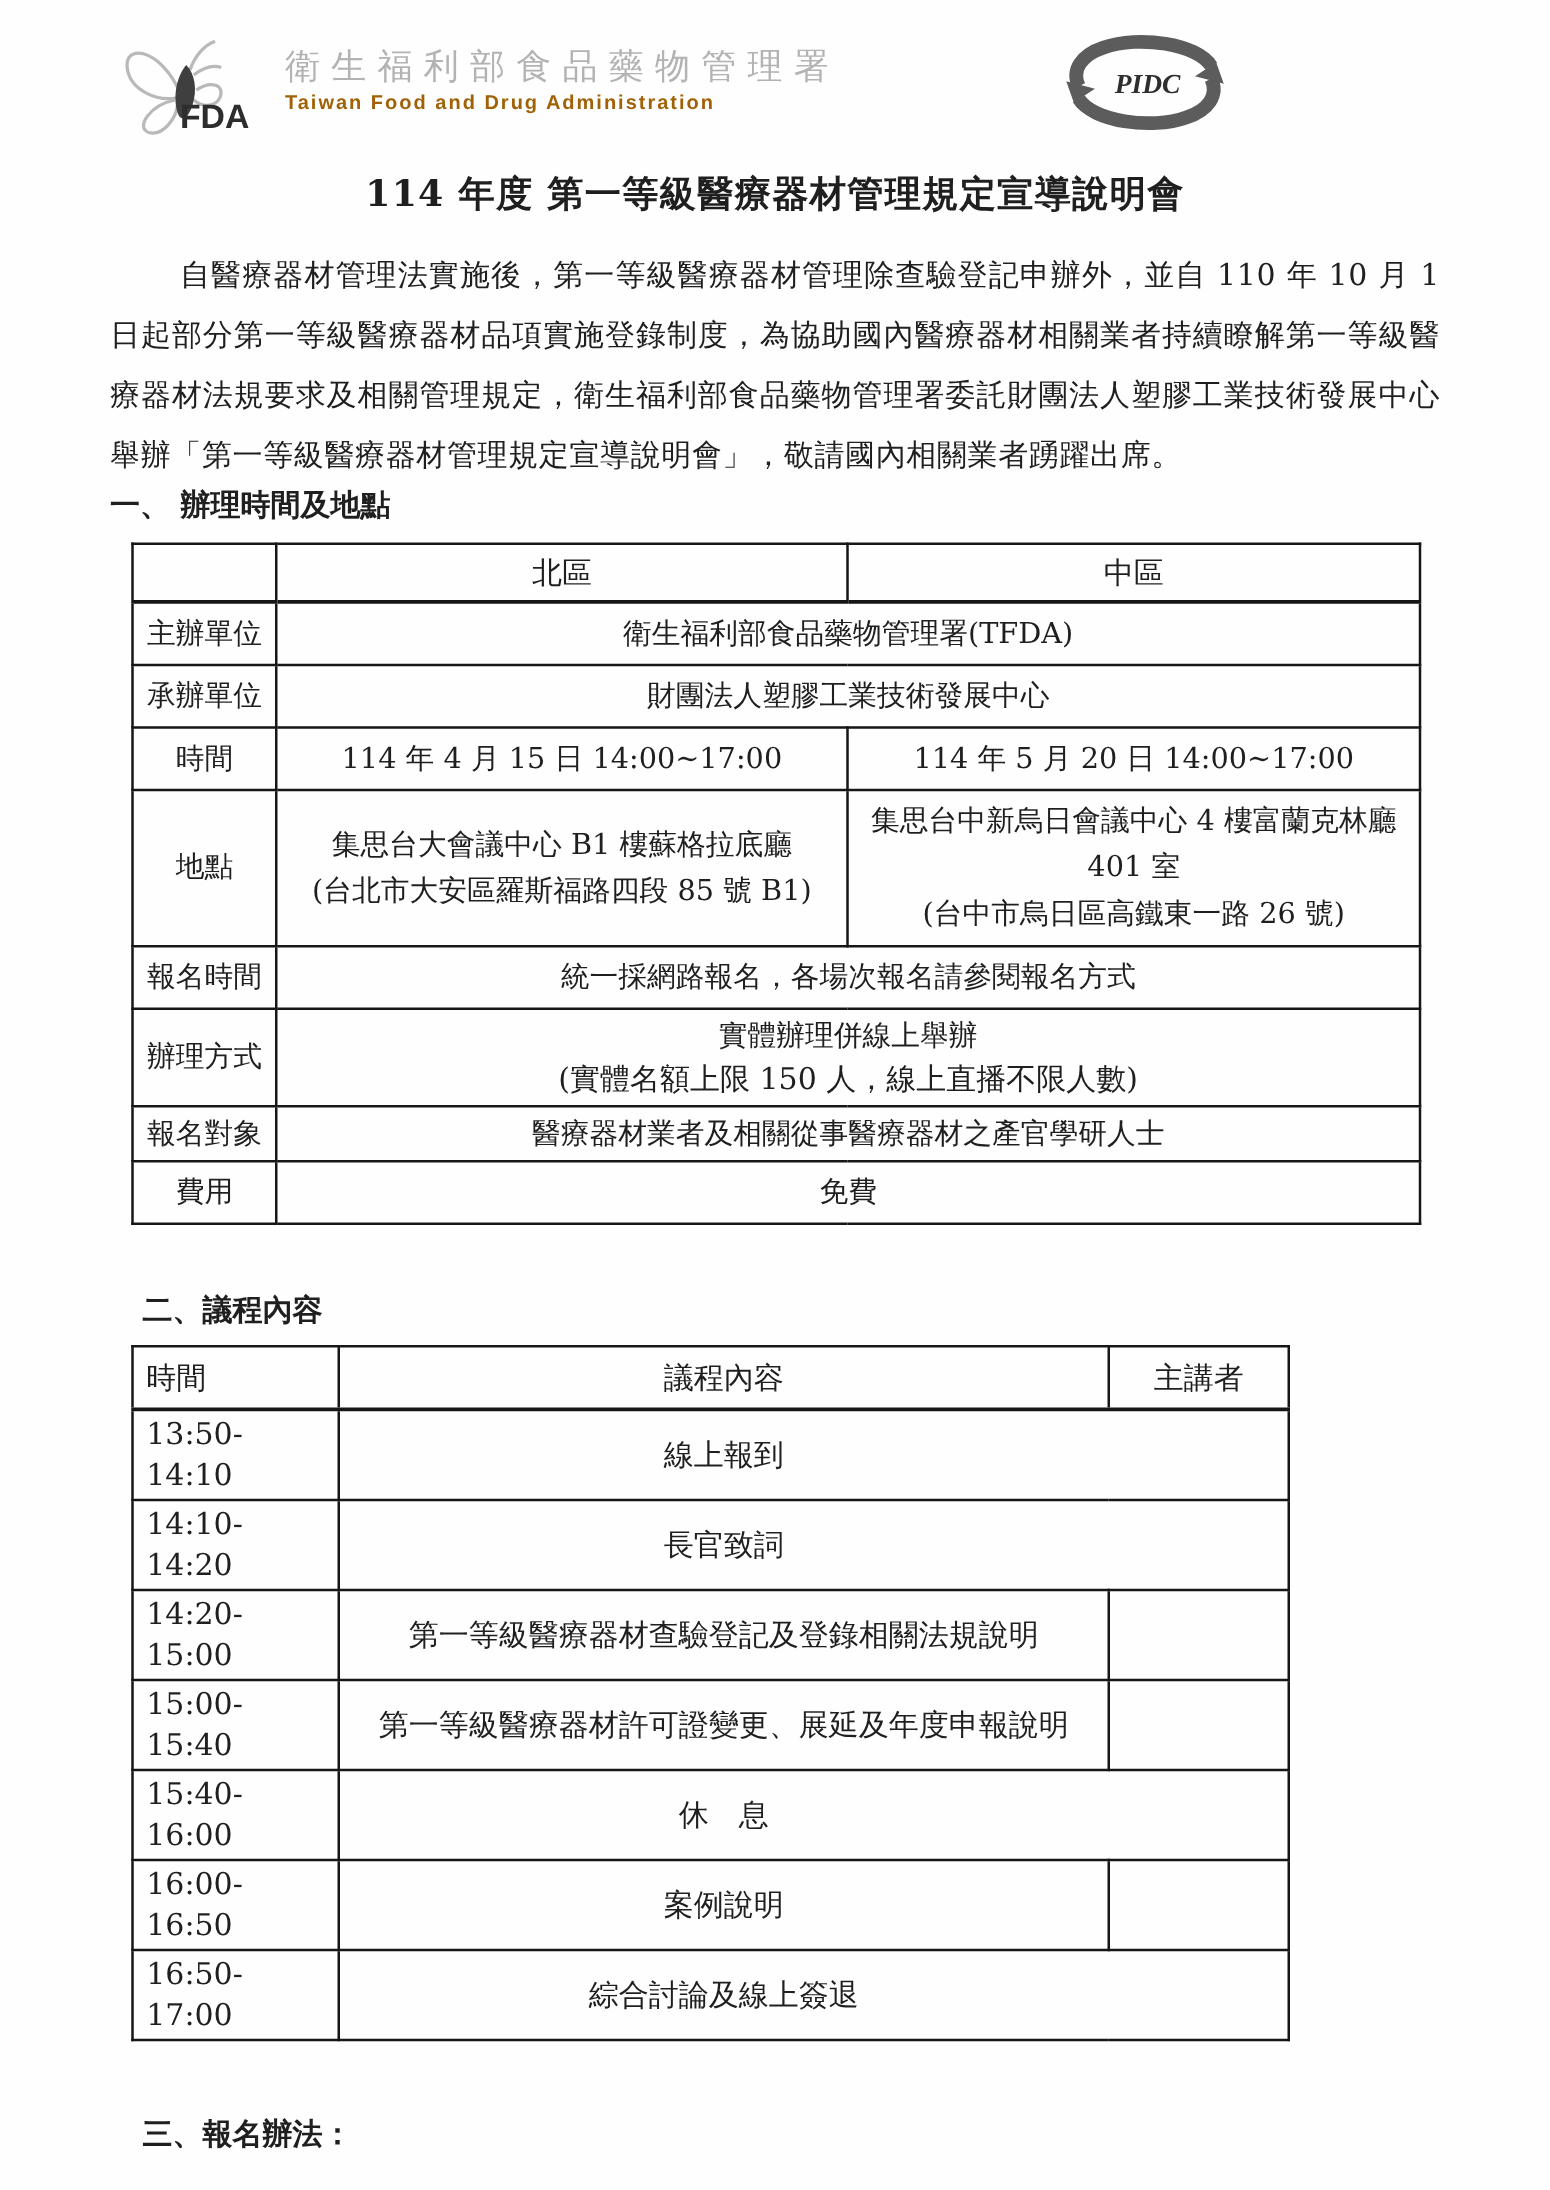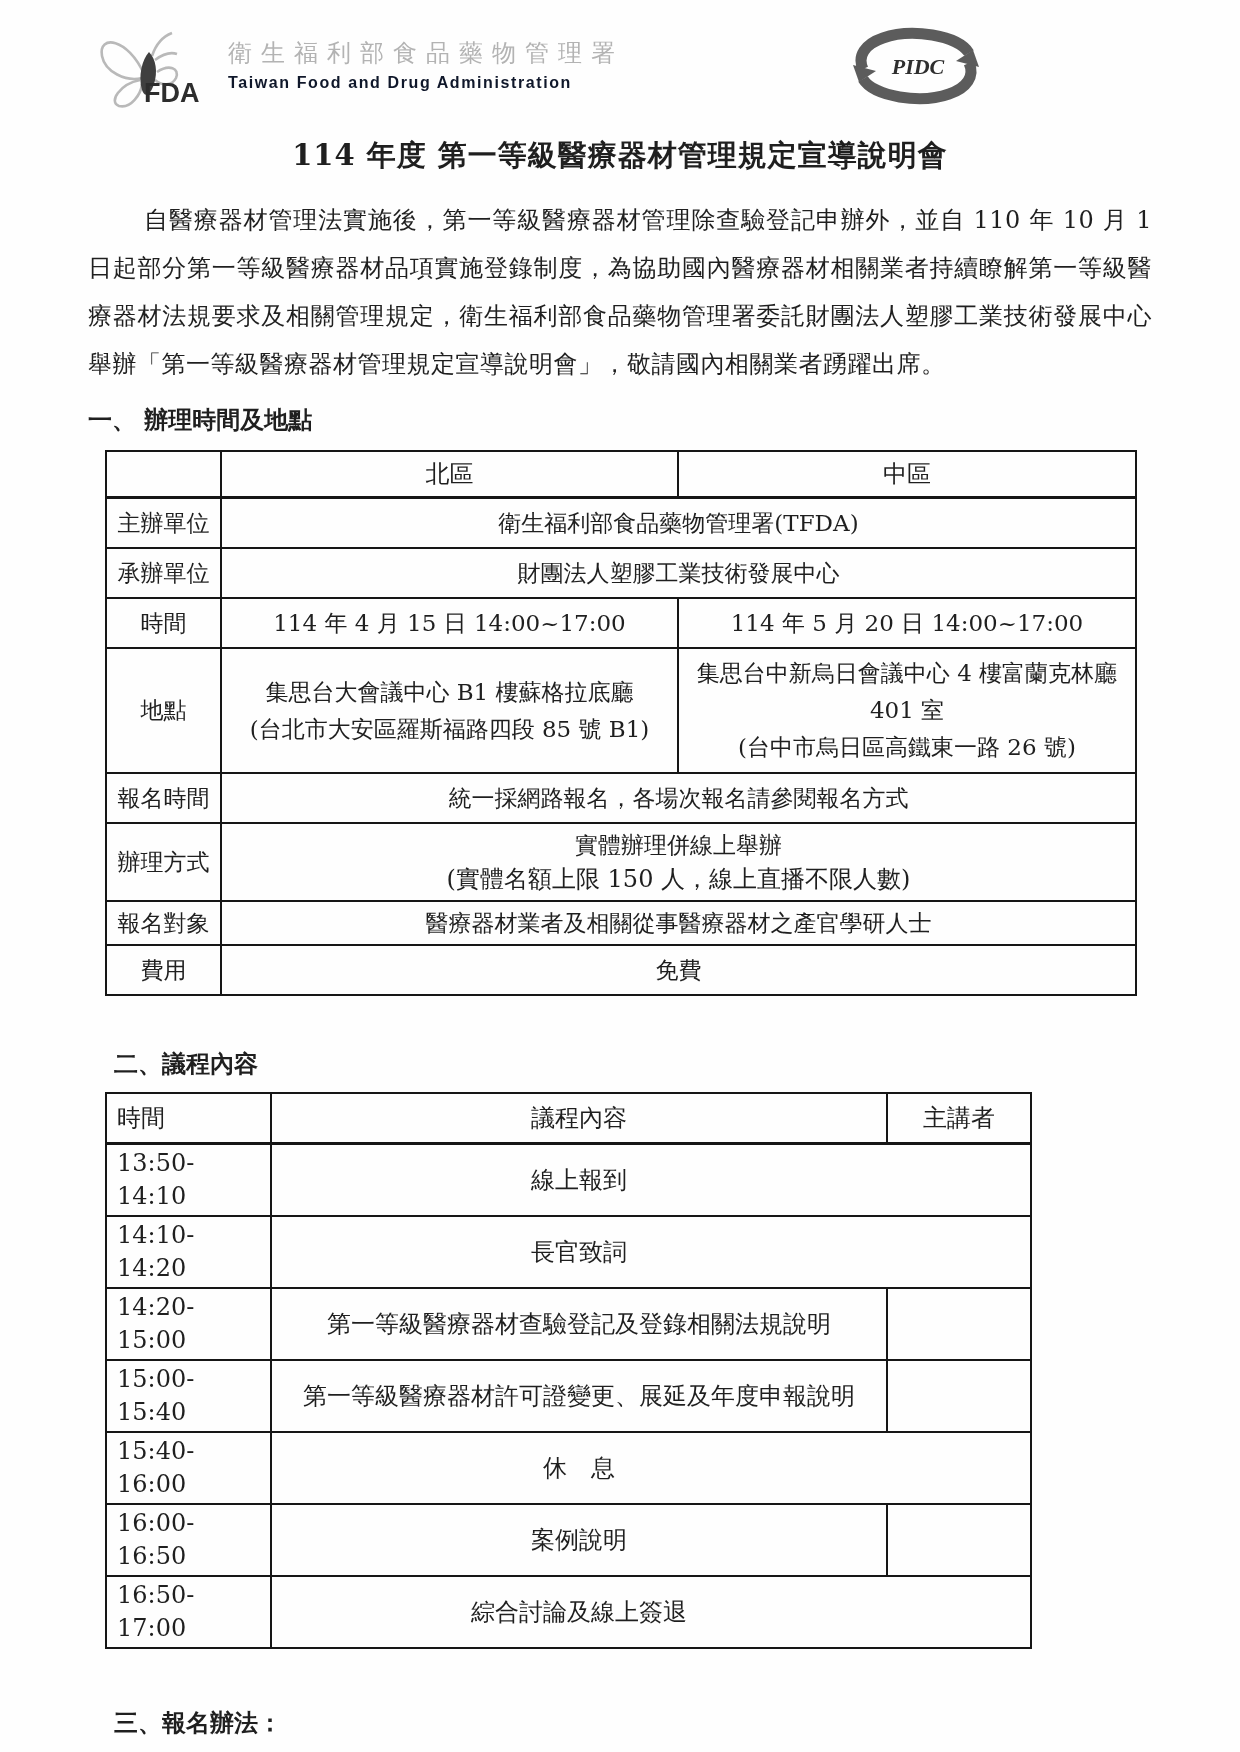--- a/index.html
+++ b/index.html
@@ -12,38 +12,38 @@
   
   .hdr{position:absolute;top:26px;left:92px;display:flex;align-items:flex-start;}
   .fda-wrap{position:relative;width:120px;height:86px;flex:none;}
   .fda-acronym{
     position:absolute;left:52px;top:52px;
     font-family:"Liberation Sans",sans-serif;font-weight:bold;
     font-size:27px;color:#2d2d2d;letter-spacing:0;
   }
   .org{margin-left:16px;padding-top:10px;}
   .org-zh{
-    font-size:24px;color:#b3b3b3;letter-spacing:9px;line-height:34px;white-space:nowrap;
+    font-size:28px;color:#b3b3b3;letter-spacing:9px;line-height:34px;white-space:nowrap;
   }
   .org-en{
     font-family:"Liberation Sans",sans-serif;font-weight:bold;
-    font-size:16px;color:#0f172a;letter-spacing:1.6px;margin-top:4px;white-space:nowrap;
+    font-size:16px;color:#a16207;letter-spacing:1.6px;margin-top:4px;white-space:nowrap;
   }
   .pidc{position:absolute;top:26px;left:848px;width:136px;height:82px;}
   
   .content{position:absolute;left:88px;top:136px;width:1064px;}
   .title{
     font-size:29px;font-weight:bold;text-align:center;letter-spacing:1px;margin:0;
   }
   .intro{
     margin:20px 0 0 0;font-size:24px;line-height:48px;text-align:justify;
     text-indent:56px;letter-spacing:0.5px;
   }
   .sec-h{font-size:24px;font-weight:bold;margin:0;}
-  .sec-h.s1{margin-top:16px;}
+  .sec-h.s1{}
   .sec-h.s2{margin-top:52px;margin-left:26px;}
   .sec-h.s3{margin-top:58px;margin-left:26px;}
   table{border-collapse:collapse;table-layout:fixed;border-radius:21px;}
   td{border:2px solid #161616;text-align:center;vertical-align:middle;
      font-size:23px;padding:4px 8px;line-height:34px;}
   
   .t1{margin:14px 0 0 17px;width:1030px;}
   .t1 .c-label{width:115px;}
   .t1 .c-n{width:457px;}
   .t1 .c-c{width:458px;}

